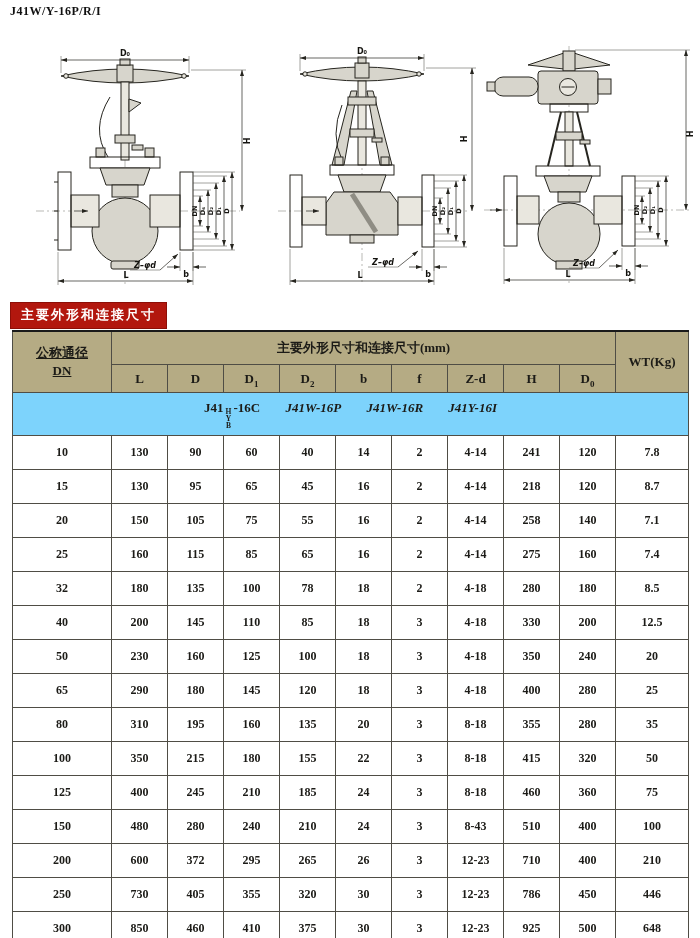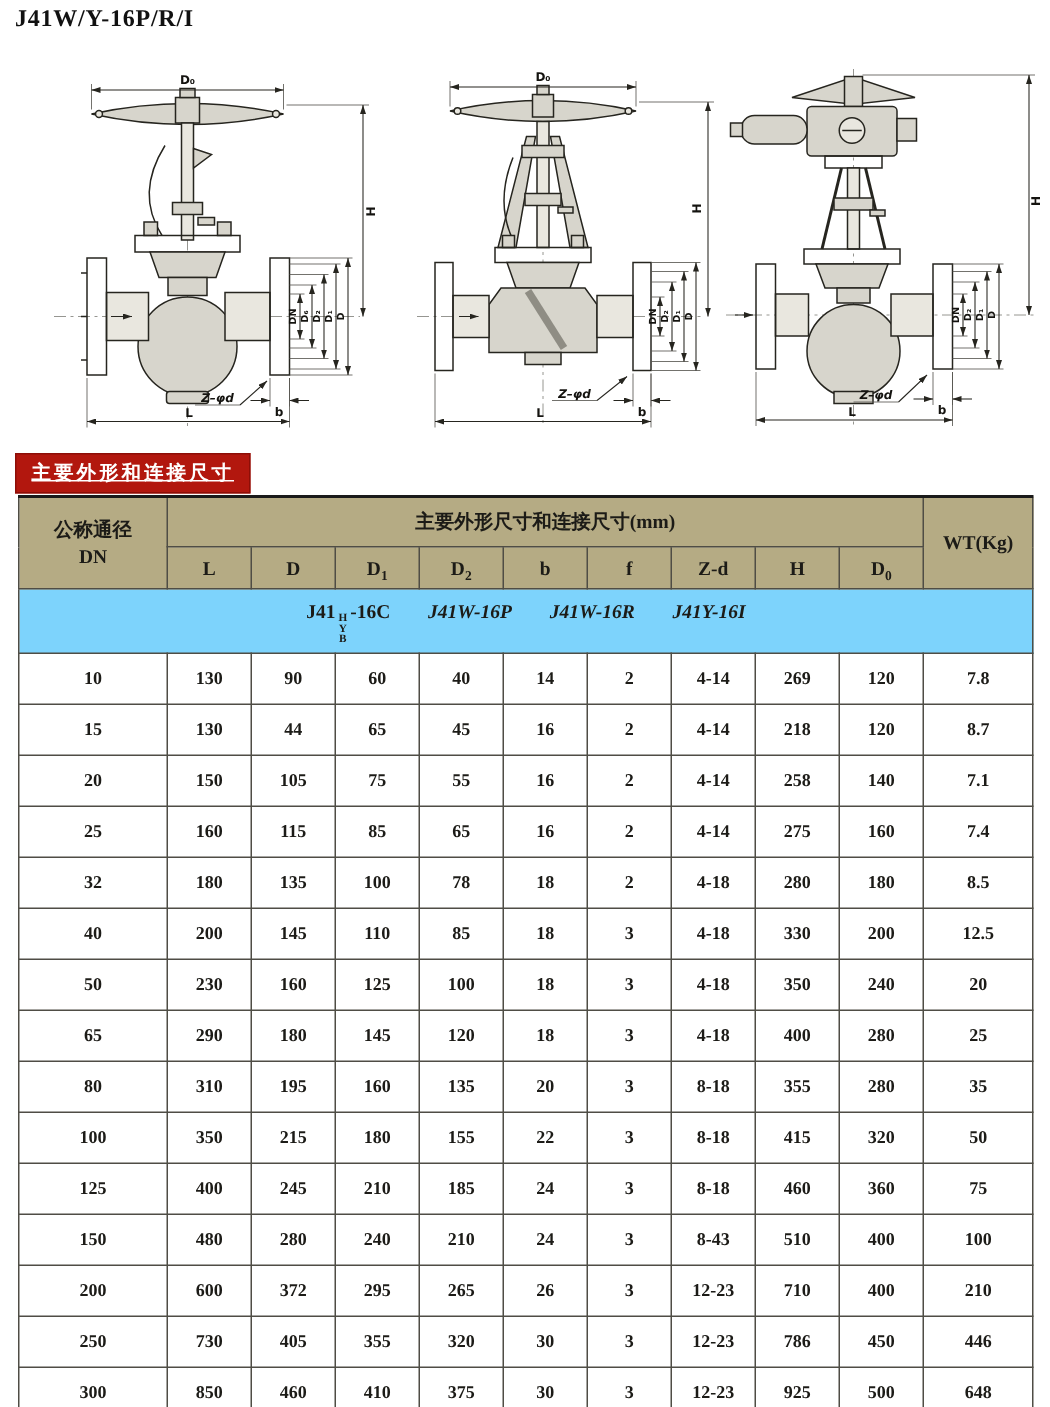--- a/index.html
+++ b/index.html
@@ -1,39 +1,39 @@
 <!DOCTYPE html>
 <html><head>
 <meta charset="utf-8">
 <style>
   html,body{margin:0;padding:0;}
   body{width:700px;height:938px;background:#ffffff;position:relative;
        font-family:"Liberation Serif",serif;color:#1c1b17;overflow:hidden;}
-  .title{position:absolute;left:10px;top:4px;font-size:16px;font-weight:bold;
+  .title{position:absolute;left:10px;top:4px;font-size:12px;font-weight:bold;
          letter-spacing:.5px;color:#111;}
   .drawings{position:absolute;left:0;top:0;width:684px;height:300px;}
   .drawings svg{position:absolute;}
   #dwgA{left:28px;top:45px;}
   #dwgB{left:272px;top:45px;}
   #dwgC{left:478px;top:42px;}
   .red-band{position:absolute;left:10px;top:302px;background:#b2170e;
             border:1px solid #8d0e07;color:#fff;font-size:13px;font-weight:bold;
             padding:3px 10px 4px 10px;font-family:"Liberation Sans",sans-serif;
-            letter-spacing:2px;text-decoration:underline;}
+            letter-spacing:2px;}
   table.dims{position:absolute;left:12px;top:330px;width:676px;
              border-collapse:collapse;table-layout:fixed;
              border-top:2px solid #1a1a1a;border-bottom:4px solid #1a1a1a;}
   table.dims th,table.dims td{border:1px solid #4f4d45;text-align:center;
              vertical-align:middle;padding:0;}
   thead th{background:#b5ab84;font-size:13px;font-weight:bold;}
   tr.hrow1 th{height:32px;}
   tr.hrow2 th{height:27px;font-size:13px;}
   tr.model-row td{background:#7dd3fc;height:42px;font-size:13px;font-weight:bold;}
   tbody td{height:33px;font-size:12px;font-weight:bold;background:#fff;}
-  .dn-head div{line-height:1.35;}
+  .dn-head div{line-height:1.35;text-decoration:underline;}
   sub{font-size:9px;line-height:0;}
   .stack{display:inline-flex;flex-direction:column;font-size:7.5px;line-height:7px;
          font-weight:bold;vertical-align:-2px;margin:0 2px;}
   .mgap{margin-left:22px;font-style:italic;}
   
   .s  {stroke:#26251f;stroke-width:1;fill:none;}
   .s2 {stroke:#26251f;stroke-width:2;fill:none;}
   .fm {fill:#d7d5cc;stroke:#26251f;stroke-width:1;}
   .fl {fill:#e9e7df;stroke:#26251f;stroke-width:1;}
   .cl {stroke:#8a8a85;stroke-width:.6;stroke-dasharray:8 3 2 3;fill:none;}
@@ -346,28 +346,28 @@
   <tbody id="tbody">
       <tr>
         <td>10</td>
         <td>130</td>
         <td>90</td>
         <td>60</td>
         <td>40</td>
         <td>14</td>
         <td>2</td>
         <td>4-14</td>
-        <td>269</td>
+        <td>241</td>
         <td>120</td>
         <td>7.8</td>
       </tr>
       <tr>
         <td>15</td>
         <td>130</td>
-        <td>44</td>
+        <td>95</td>
         <td>65</td>
         <td>45</td>
         <td>16</td>
         <td>2</td>
         <td>4-14</td>
         <td>218</td>
         <td>120</td>
         <td>8.7</td>
       </tr>
       <tr>

